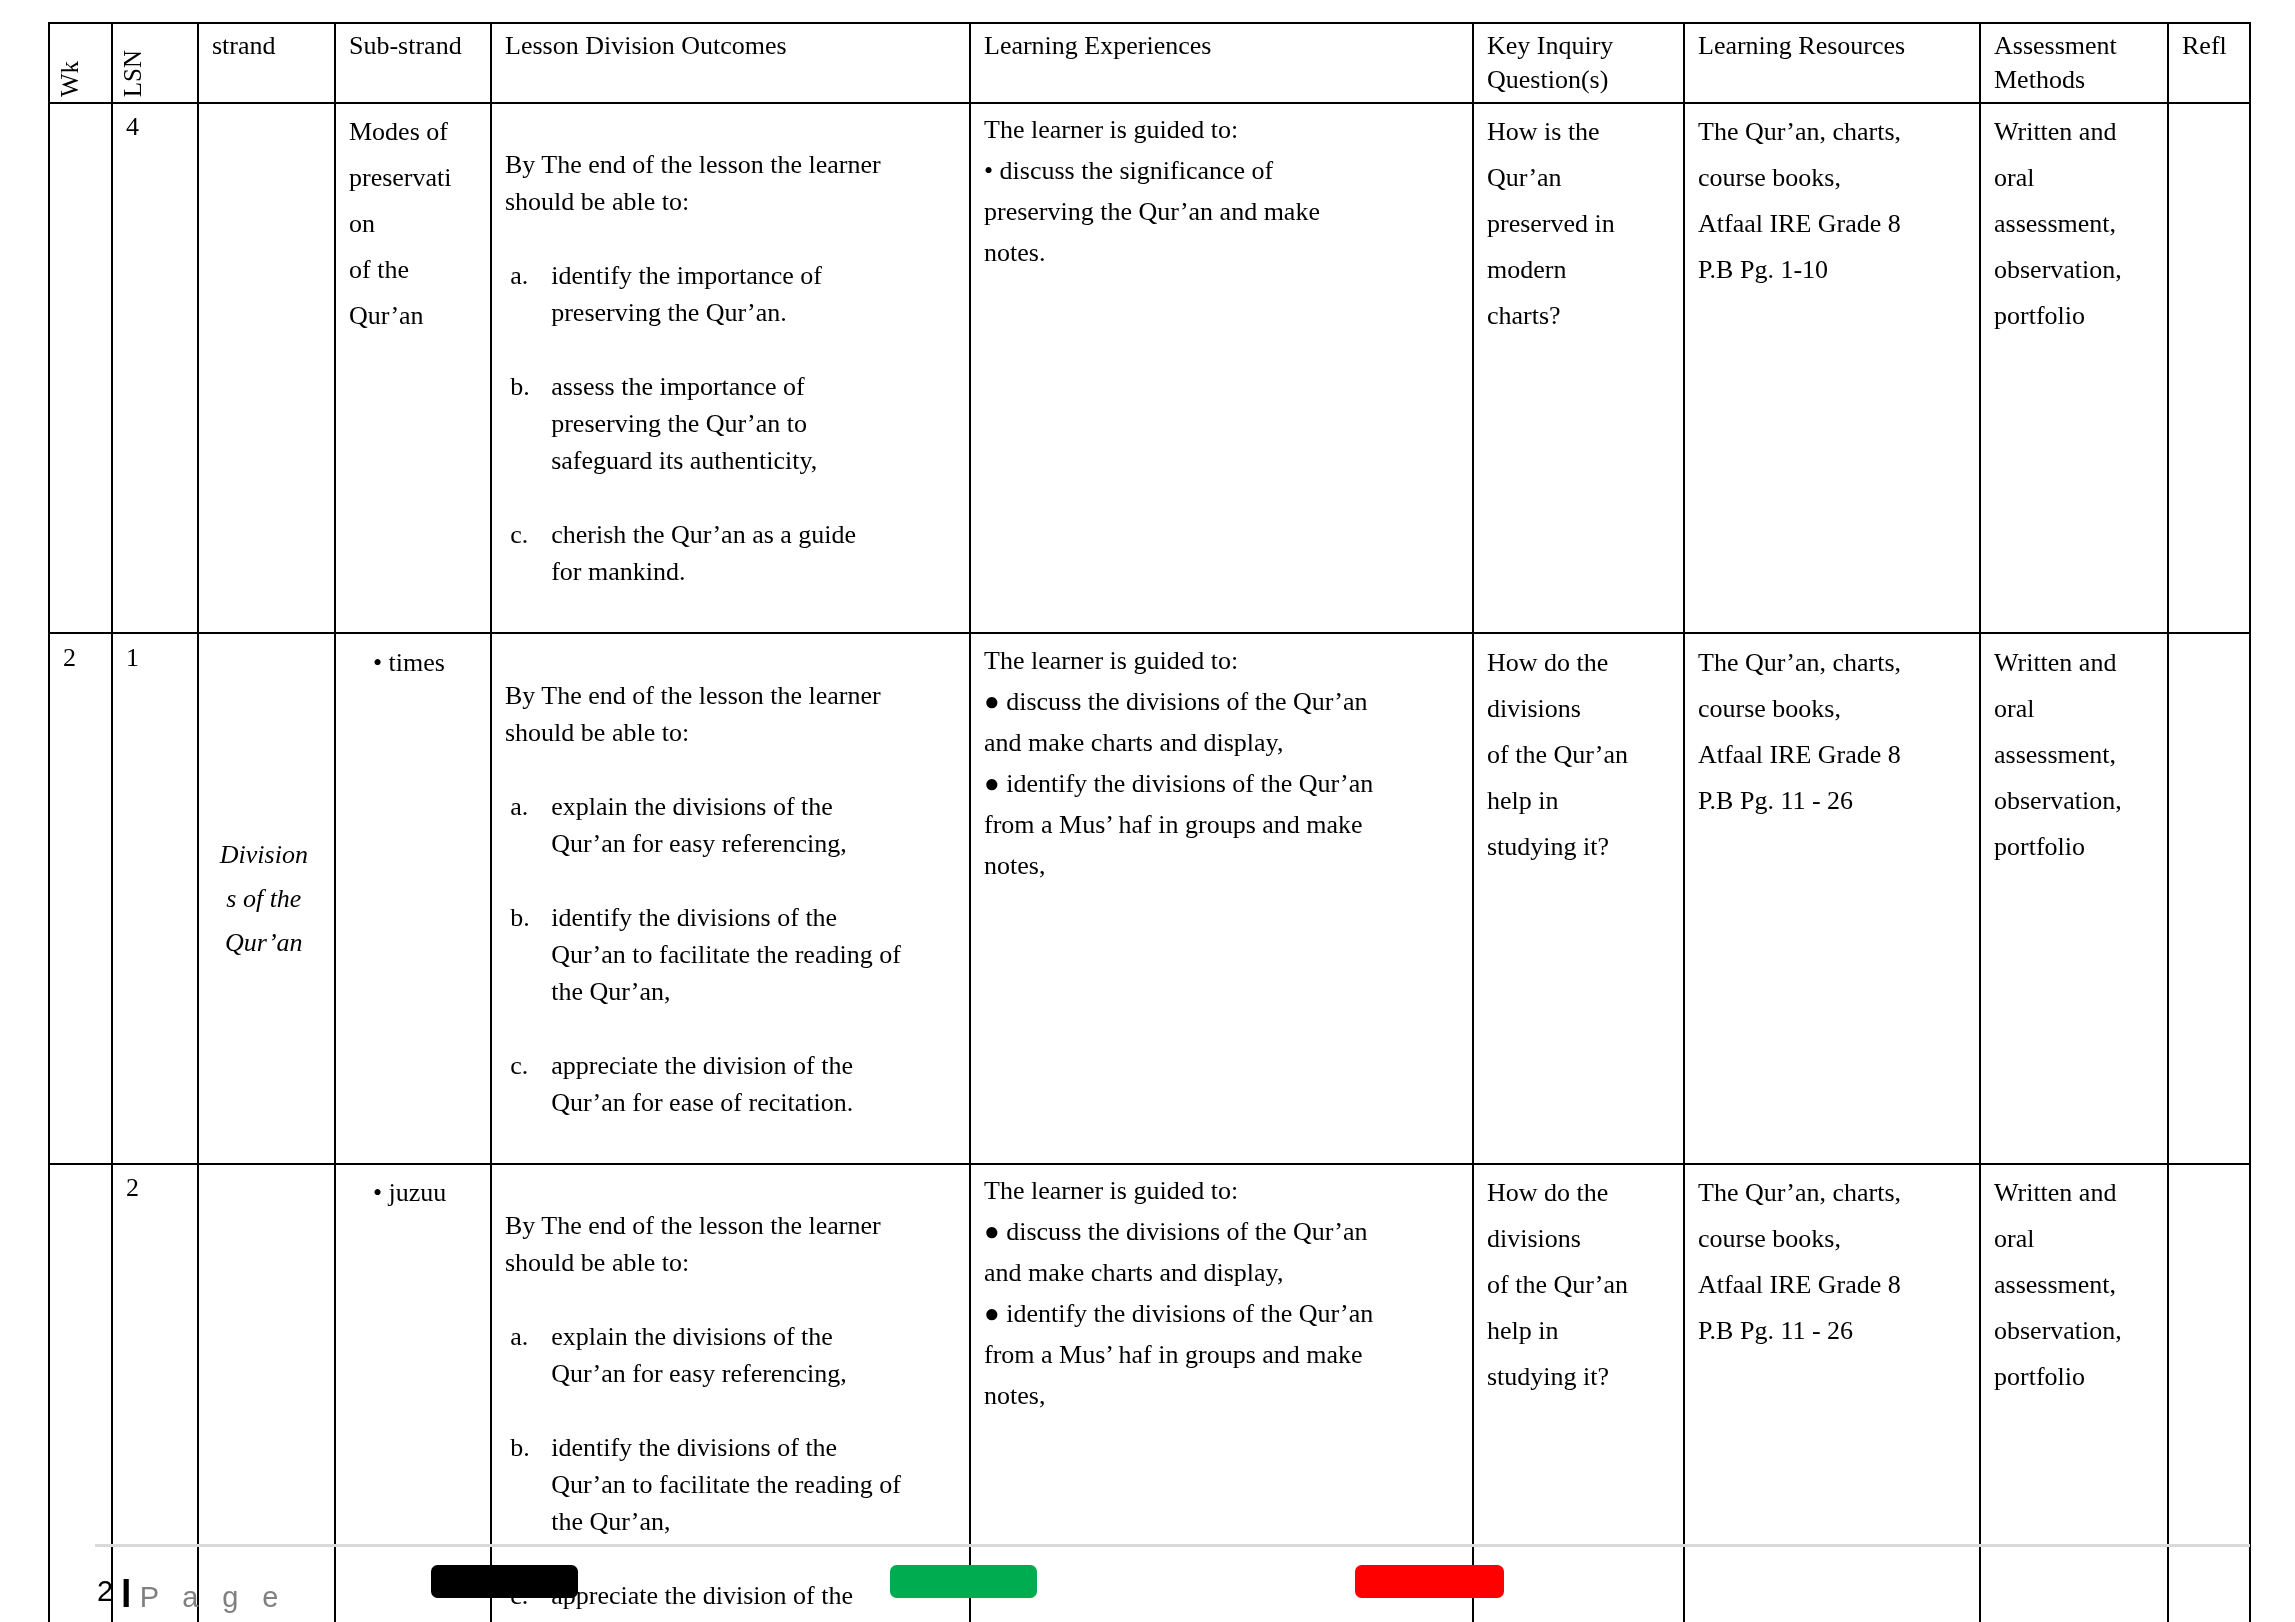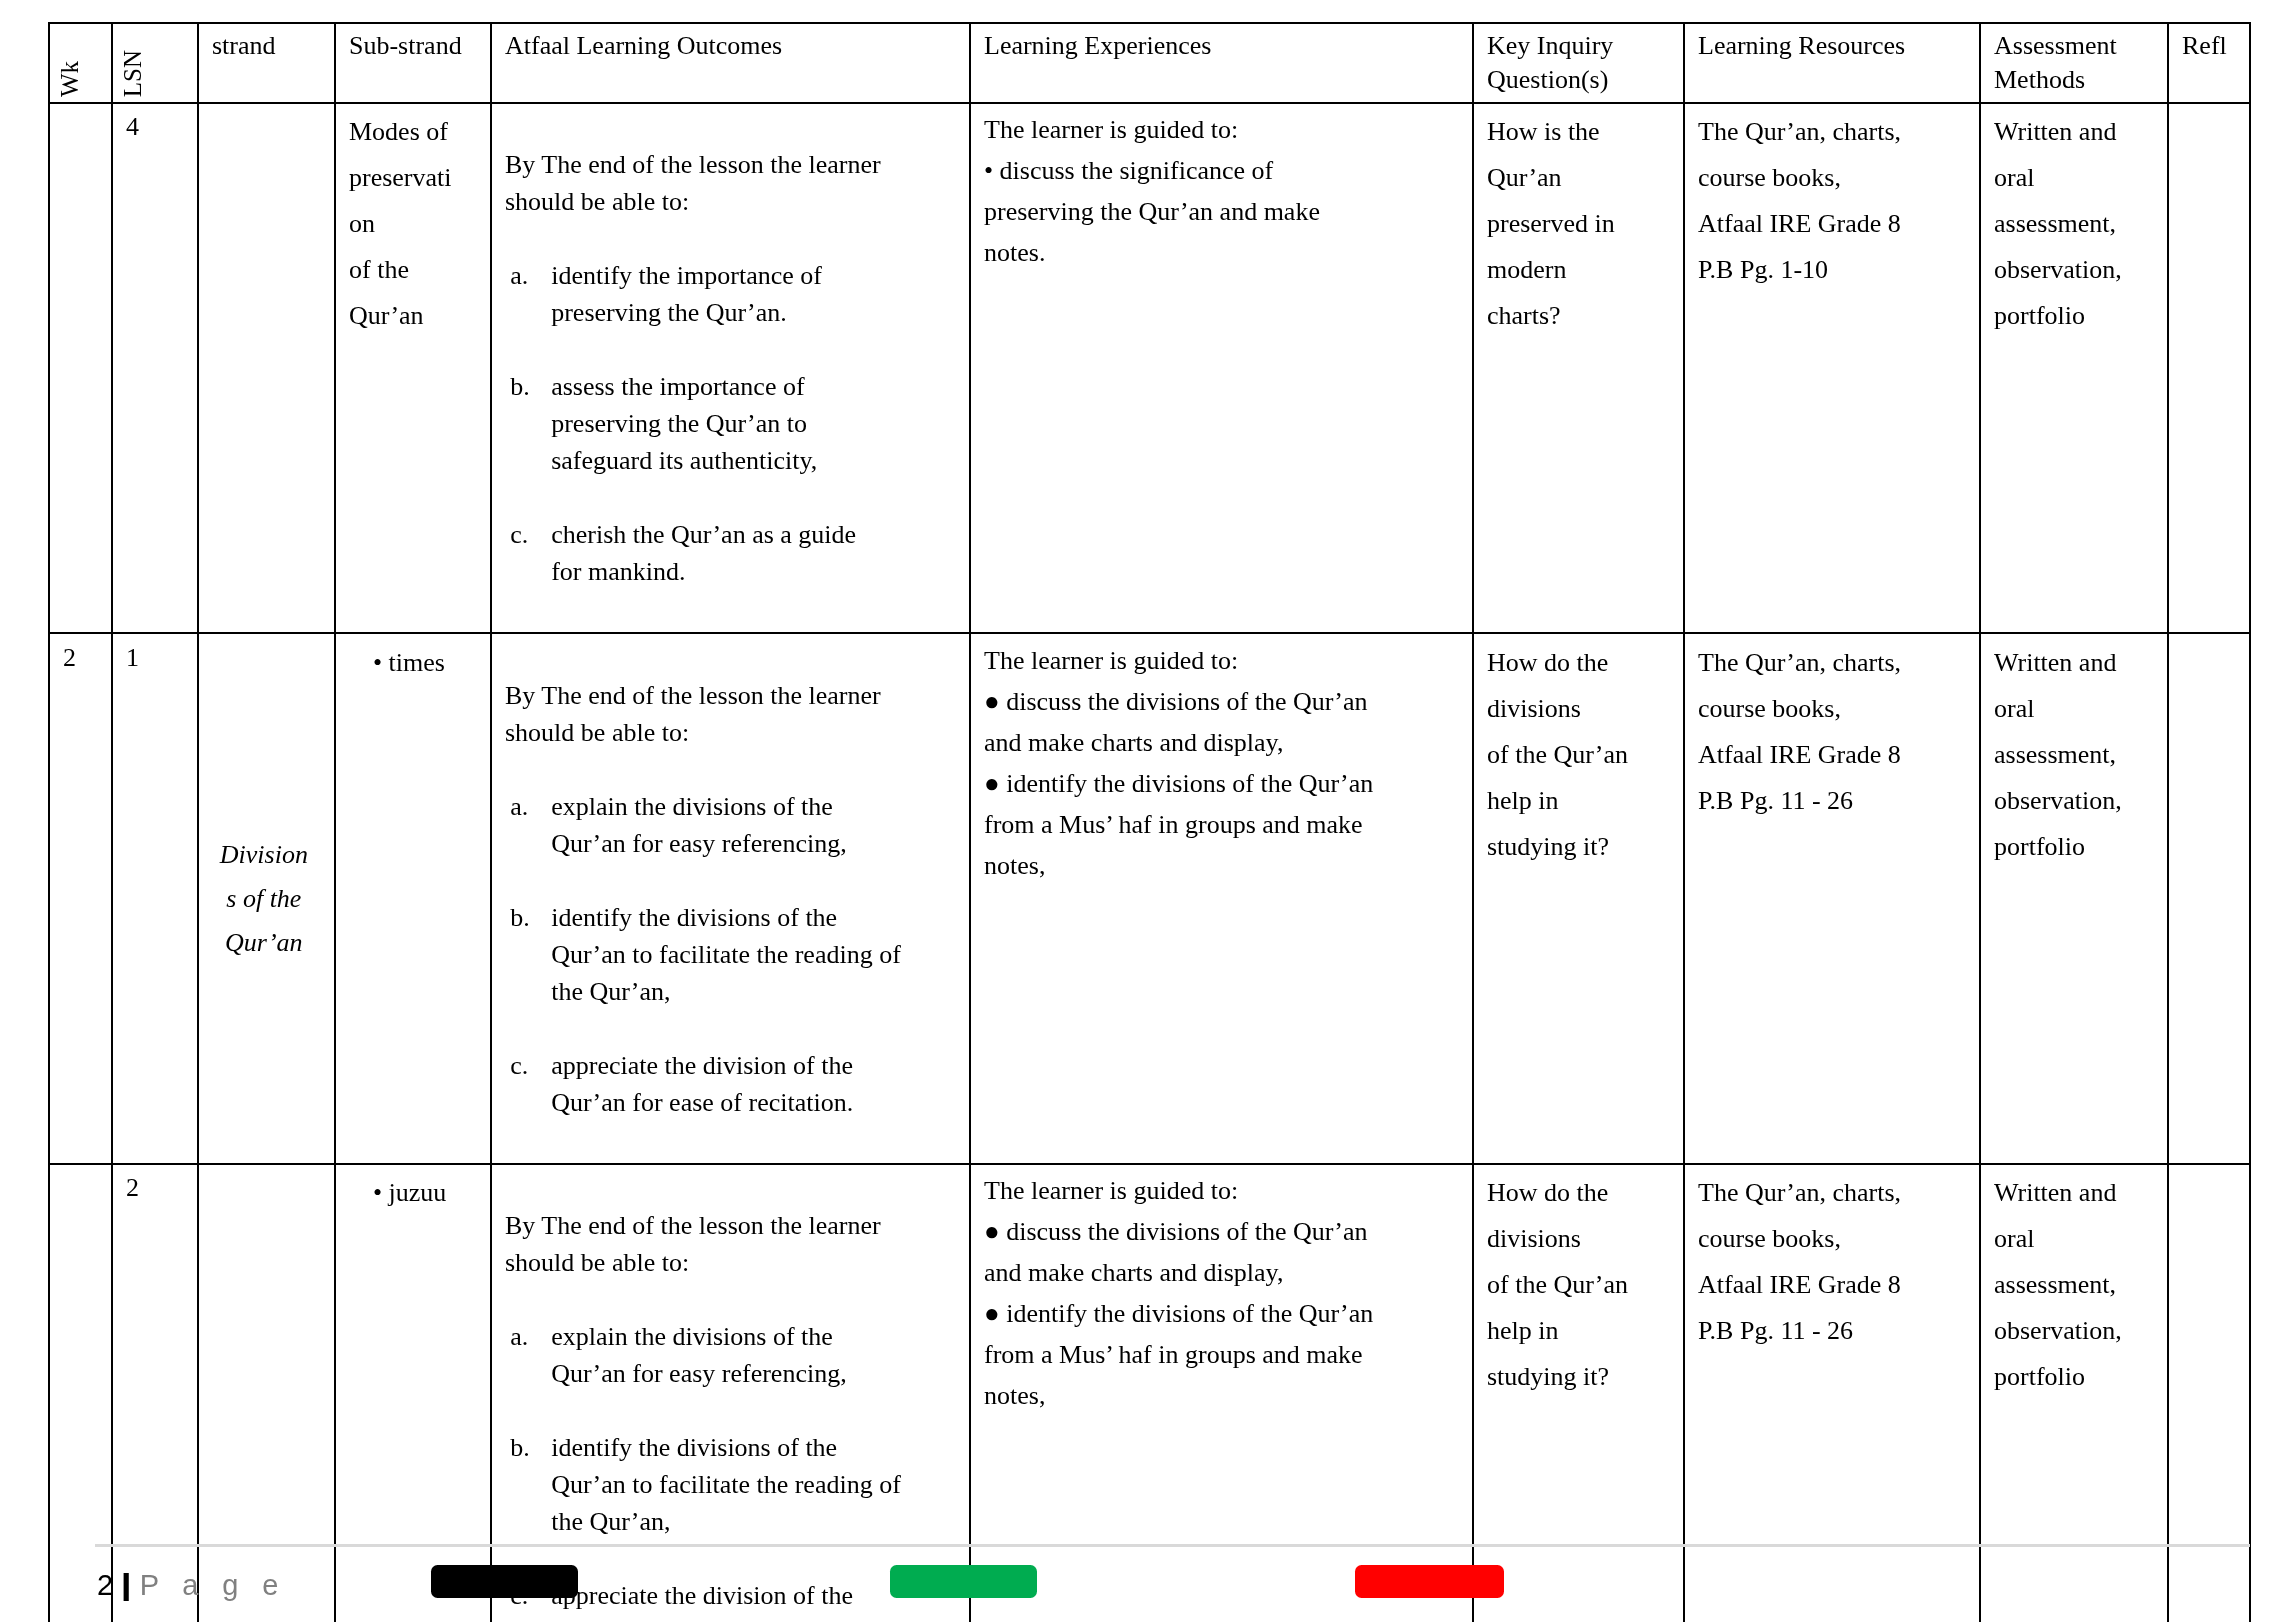--- a/index.html
+++ b/index.html
@@ -38,21 +38,21 @@
   .oc-m{flex:0 0 41px;margin-left:5.2px;}
   .oc-t{flex:1;white-space:pre-line;}
   
   .table-shadow{position:absolute;left:95px;top:1544px;width:2155px;height:3.3px;background:#d9d9d9;}
   .footer-left{
     position:absolute;left:97px;top:1569px;display:flex;align-items:center;gap:9.2px;
     font-family:"Liberation Sans","DejaVu Sans",sans-serif;font-size:29px;
   }
   .page-num{color:#000;}
   .page-sep{color:#000;font-weight:bold;transform:scaleX(1.4);}
-  .page-word{color:#808080;letter-spacing:7.9px;}
+  .page-word{color:#808080;letter-spacing:7.9px;margin-top:12px;}
   .bar{position:absolute;top:1565px;height:33px;border-radius:6.5px;}
   .bar.b1{left:431px;width:147px;}
   .bar.b2{left:890px;width:147px;}
   .bar.b3{left:1355px;width:149px;}
 </style>
 </head>
 <body>
 
 <table class="sow">
   <colgroup>
@@ -66,21 +66,21 @@
       <col style="width:296px">
       <col style="width:188px">
     <col style="width:82px">
   </colgroup>
   <tbody>
       <tr style="height:65px">
     <th class="c-wk"><span class="vert">Wk</span></th>
     <th class="c-lsn"><span class="vert">LSN</span></th>
     <th class="c-strand">strand</th>
     <th class="c-sub">Sub-strand</th>
-    <th>Atfaal Learning Outcomes</th>
+    <th>Lesson Division Outcomes</th>
     <th>Learning Experiences</th>
     <th>Key Inquiry
 Question(s)</th>
     <th>Learning Resources</th>
     <th>Assessment
 Methods</th>
     <th>Refl</th>
   </tr>
 
   <tr class="r1" style="height:363px">

